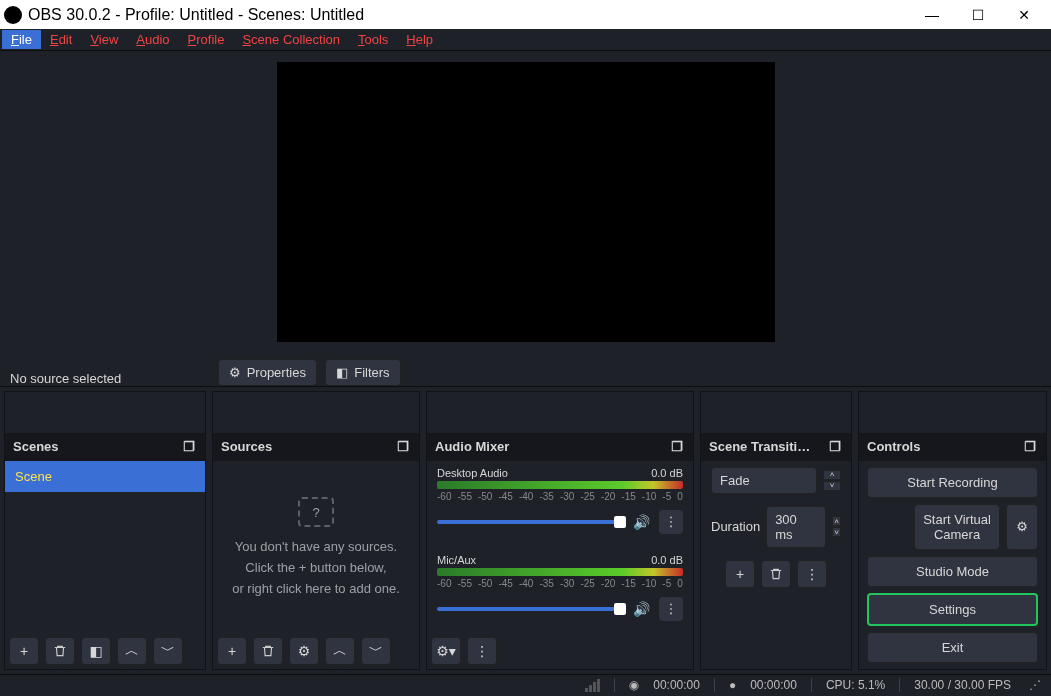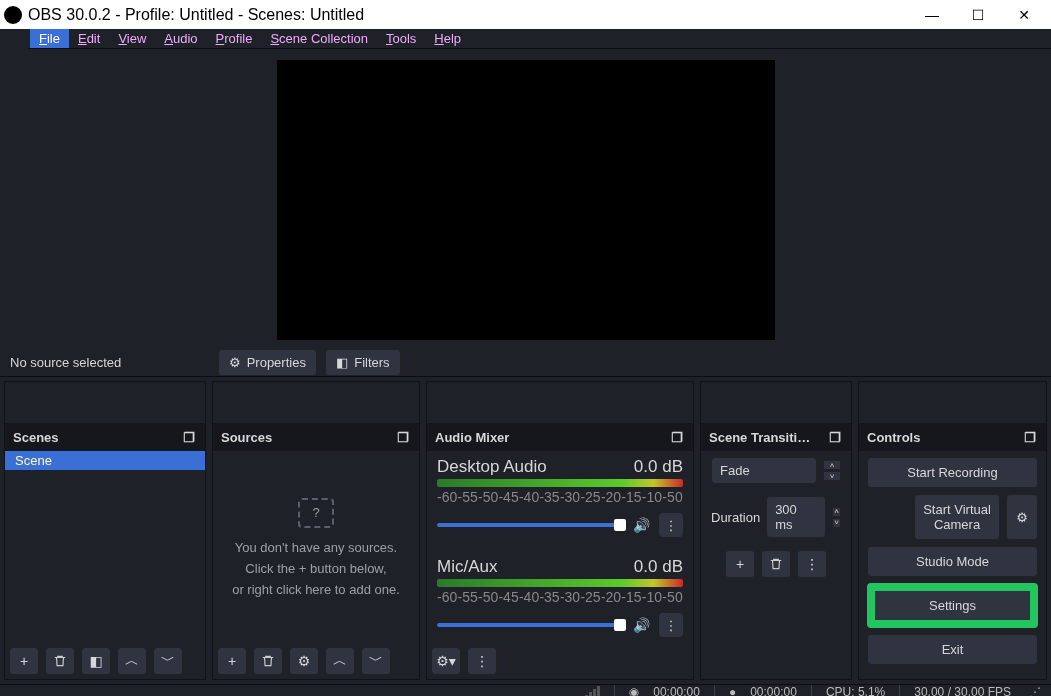--- a/index.html
+++ b/index.html
@@ -2,58 +2,58 @@
 <html><head>
 <meta charset="utf-8">
 <style>
 * { box-sizing: border-box; margin: 0; padding: 0; font-family: "Segoe UI", Arial, sans-serif; }
 body { width: 1051px; height: 696px; background: #1e2127; color: #d7d7d7; font-size: 13px; overflow: hidden; display: flex; flex-direction: column; }
 .titlebar { height: 29px; background: #fff; color: #000; display: flex; align-items: center; padding: 0 4px; }
 .titlebar .icon { width: 18px; height: 18px; border-radius: 50%; background: #000; margin-right: 6px; }
 .titlebar .title { flex: 1; font-size: 16px; }
 .winbtns { display: flex; }
 .winbtn { width: 46px; height: 29px; display: flex; align-items: center; justify-content: center; color: #000; font-size: 14px; }
-.menubar { height: 24px; background: #1e2127; display: flex; align-items: center; padding: 0 2px; border-bottom: 1px solid #0c0d10; margin-left: 28px; }
-.menuitem { padding: 2px 9px; font-size: 13px; color: #f0abfc; text-decoration: underline; text-decoration-color: transparent; }
+.menubar { height: 24px; background: #1e2127; display: flex; align-items: center; padding: 0 2px; border-bottom: 1px solid #0c0d10; }
+.menuitem { padding: 2px 9px; font-size: 13px; color: #ef4444; text-decoration: underline; text-decoration-color: transparent; }
 .menuitem.sel { background: #3a6fd6; color: #fff; }
 .menuitem::first-letter { text-decoration: underline; }
 .preview { flex: 0 0 300px; display: flex; justify-content: center; align-items: center; background: #1e2127; padding: 10px 0 8px; }
 .canvas { width: 498px; height: 280px; background: #000; }
-.toolbar { height: 38px; display: flex; align-items: center; padding: 0 10px; gap: 8px; background: #1e2127; border-bottom:1px solid #0c0d10; }
+.toolbar { height: 38px; display: flex; align-items: flex-end; padding: 0 10px; gap: 8px; background: #1e2127; border-bottom:1px solid #0c0d10; }
 .toolbar .nosource { flex: 0 0 200px; font-size: 13px; }
 .tbtn { background: #303440; border: 1px solid #222; padding: 5px 10px; border-radius: 4px; display:flex; align-items:center; gap:6px; font-size:13px; color:#d7d7d7; }
 .docks { flex: 1; display: flex; gap: 6px; padding: 4px; }
 .dock { background: #1e2127; border: 1px solid #10121a; display: flex; flex-direction: column; }
 .dockhead { height: 28px; background: #15171d; display: flex; align-items: center; justify-content: space-between; padding: 0 8px; font-weight: 600; font-size: 13px; margin-top: 41px; }
 .popicon { width:16px; height:16px; display:flex; align-items:center; justify-content:center; }
 .dockbody { flex:1; display:flex; flex-direction:column; overflow:hidden; }
-.scenerow { background:#3a6fd6; color:#fef9c3; padding:2px 10px; font-size:13px; }
+.scenerow { background:#3a6fd6; color:#fde047; padding:8px 10px; font-size:13px; }
 .dockfoot { height:36px; display:flex; gap:6px; padding:4px; align-items:center; }
 .sqbtn { width:30px; height:28px; background:#303440; border:1px solid #222; border-radius:4px; display:flex; align-items:center; justify-content:center; font-size:14px; color:#d7d7d7; }
 .empty { flex:1; display:flex; flex-direction:column; align-items:center; justify-content:center; gap:6px; padding:10px; text-align:center; color:#9aa0a6; font-size:13px; }
 .qmark { width:36px; height:30px; border:2px dashed #5a5f6a; border-radius:4px; display:flex; align-items:center; justify-content:center; margin-bottom:6px;}
 .mixer { padding:6px 10px; display:flex; flex-direction:column; gap:20px; }
-.mixrow .mixlabel { display:flex; justify-content:space-between; font-size:17px; margin-bottom:2px; }
+.mixrow .mixlabel { display:flex; justify-content:space-between; font-size:11px; margin-bottom:2px; }
 .meter { height:8px; background:linear-gradient(to right,#2a7a2a 0%,#5acb2a 75%,#c3c62a 88%,#c92a2a 100%); border-radius:2px; position:relative; }
-.ticks { display:flex; justify-content:space-between; font-size:14px; color:#888; margin-top:2px; }
+.ticks { display:flex; justify-content:space-between; font-size:10px; color:#888; margin-top:2px; }
 .slider { margin-top:8px; display:flex; align-items:center; gap:8px; }
 .track { flex:1; height:4px; background:#3a6fd6; border-radius:2px; position:relative; }
 .thumb { position:absolute; right:0; top:-4px; width:12px; height:12px; background:#fff; border-radius:2px; }
 .speaker { font-size:14px; }
 .vdots { width:24px; height:24px; background:#303440; border-radius:4px; display:flex; align-items:center; justify-content:center; }
 .trans .row { display:flex; align-items:center; gap:6px; padding:6px 10px; font-size:13px; }
 .select { flex:1; background:#303440; border:1px solid #222; border-radius:4px; padding:5px 8px; display:flex; justify-content:space-between; align-items:center; }
 .spinner { width:18px; display:flex; flex-direction:column; gap:1px; }
 .spinner div { height:10px; background:#303440; border:1px solid #222; font-size:8px; display:flex; align-items:center; justify-content:center; }
 .controls { padding:6px 8px; display:flex; flex-direction:column; gap:6px; }
 .cbtn { background:#303440; border:1px solid #222; border-radius:4px; padding:7px 4px; text-align:center; font-size:13px; }
 .crow { display:flex; gap:6px; }
 .crow .cbtn:first-child { flex:1;margin-left:47px; }
 .gearbtn { width:32px; background:#303440; border:1px solid #222; border-radius:4px; display:flex; align-items:center; justify-content:center; }
-.hl { border:8px solid #22c55e; }
+.hl { border:2px solid #22c55e; }
 .statusbar { height:24px; background:#1e2127; border-top:1px solid #0c0d10; display:flex; align-items:center; justify-content:flex-end; gap:14px; padding:0 10px; font-size:12px; color:#bbb; }
 .statusbar .sep { width:1px; height:14px; background:#3a3f48; }
 .sbars { display:inline-flex; gap:1px; align-items:flex-end; }
 .sbars span { width:3px; background:#555; }
 svg { display:block; }
 </style>
 </head>
 <body>
 
 <div class="titlebar">

